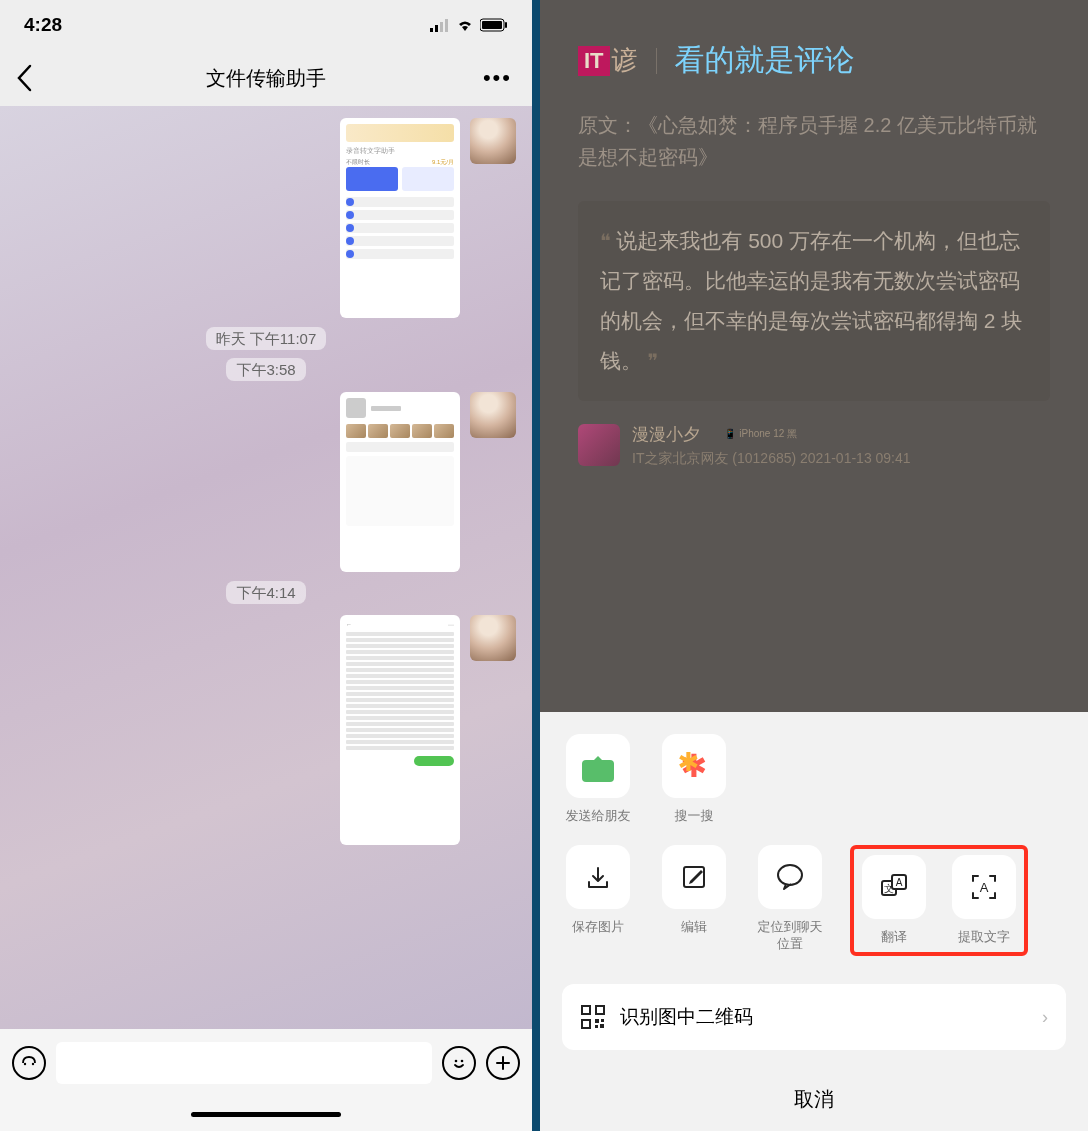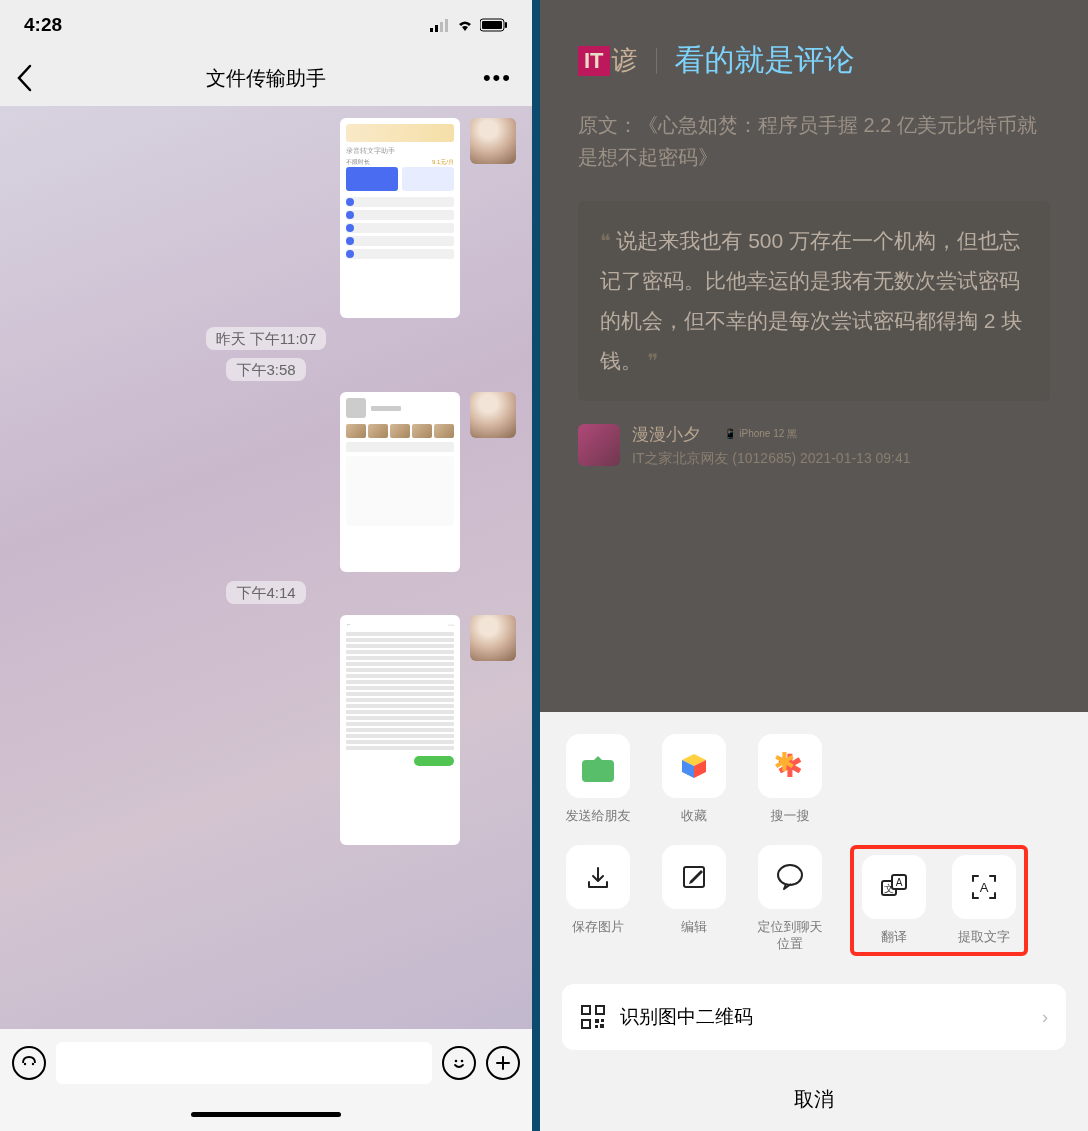--- a/index.html
+++ b/index.html
@@ -284,30 +284,20 @@
         <div class="action-icon">
             <div class="icon-send">
               <div class="arrow"></div>
               <div class="box"></div>
             </div>
           </div>
         <div class="action-label">发送给朋友</div>
       </div>
       <div class="action-item">
         <div class="action-icon">
-          <svg width="32" height="32" viewBox="0 0 32 32">
-              <path d="M16 4 L28 10 L16 16 L4 10 Z" fill="#ffd040"></path>
-              <path d="M4 10 L16 16 L16 28 L4 22 Z" fill="#4a8cf0"></path>
-              <path d="M28 10 L28 22 L16 28 L16 16 Z" fill="#ff5040"></path>
-            </svg>
-        </div>
-        <div class="action-label">收藏</div>
-      </div>
-      <div class="action-item">
-        <div class="action-icon">
             <span class="icon-star">✱</span>
           </div>
         <div class="action-label">搜一搜</div>
       </div>
     </div>
 
     <div class="action-row" style="align-items:flex-start;">
       <div class="action-item">
         <div class="action-icon">
           <svg width="30" height="30" viewBox="0 0 30 30">

